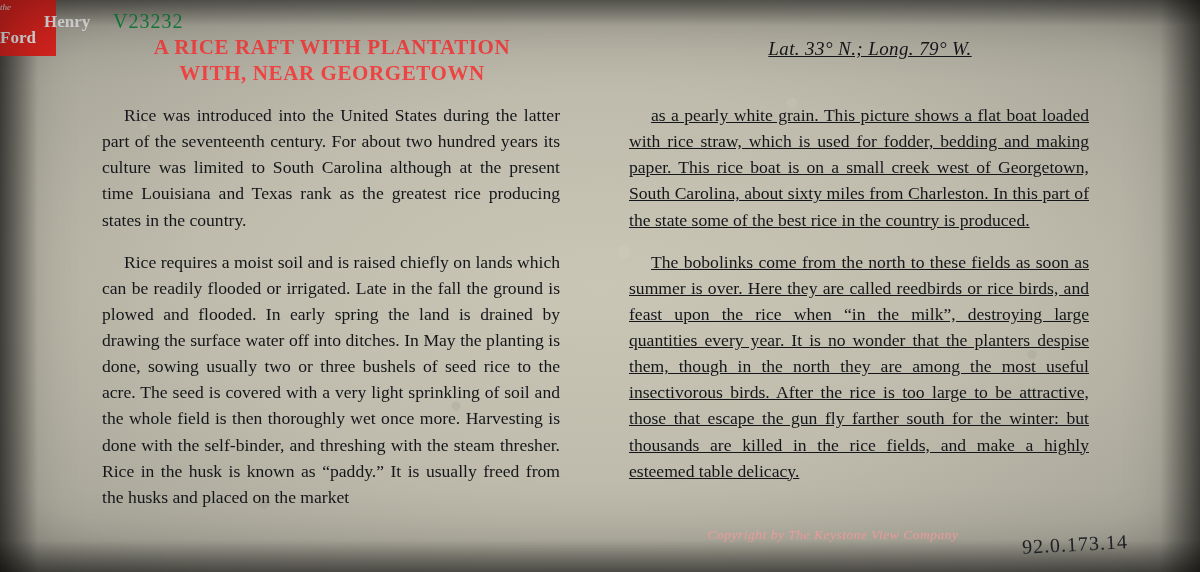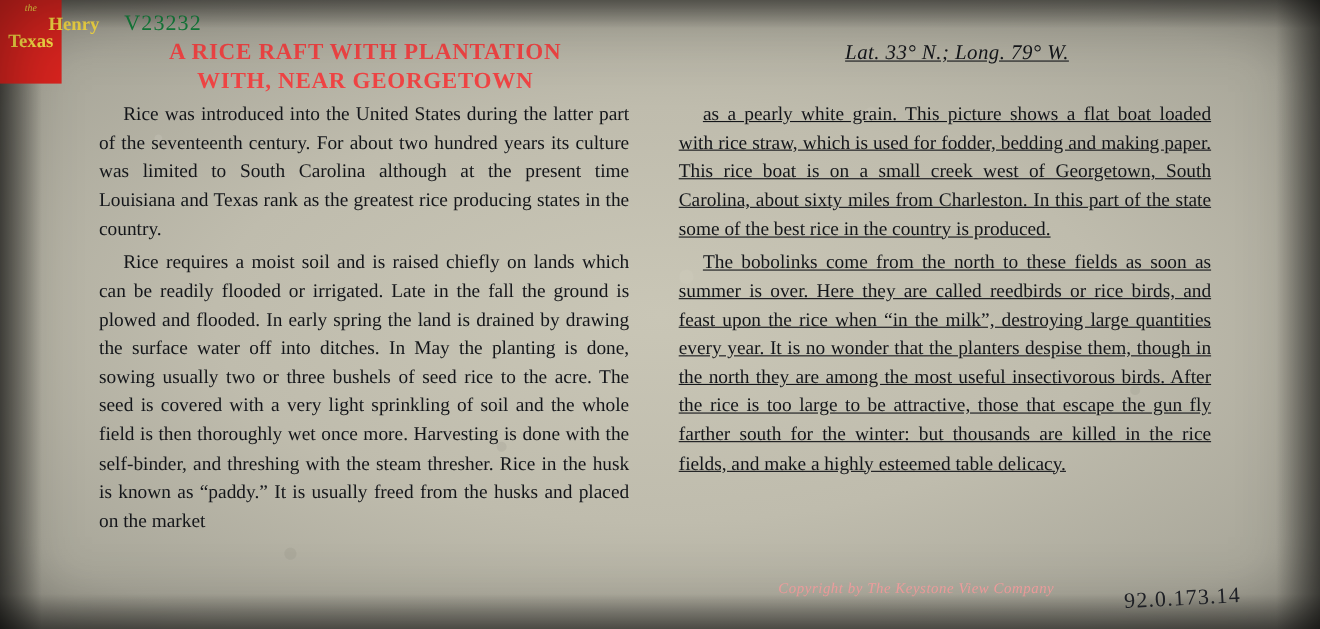--- a/index.html
+++ b/index.html
@@ -38,24 +38,24 @@
       radial-gradient(circle at 52% 44%, rgba(255,255,255,0.05) 0 6px, rgba(0,0,0,0) 7px),
       radial-gradient(circle at 22% 88%, rgba(0,0,0,0.05) 0 5px, rgba(0,0,0,0) 6px);
     opacity: 0.9;
     pointer-events: none;
   }
   
   #logo {
     position: absolute;
     left: 0; top: 0;
     width: 56px;
-    height: 76px;
+    height: 56px;
     background: #d9241f;
-    color: #fde047;
-    text-align: center;
+    color: #e5e5e5;
+    text-align: left;
     font-family: "Liberation Serif", serif;
     line-height: 1.02;
     padding-top: 3px;
     box-sizing: border-box;
   }
   #logo .l1 {
     font-size: 9px;
     font-style: italic;
     display: block;
     letter-spacing: 0px;
@@ -115,21 +115,21 @@
     width: 490px;
     color: #14161a;
     font-size: 17.6px;
     line-height: 1.485;
     text-align: justify;
     text-justify: inter-word;
   }
   #col-left { left: 86px; }
   #col-right { left: 613px; width: 492px; text-decoration: underline; }
   .col p {
-    margin: 4px;
+    margin: 16px;
     text-indent: 22px;
   }
   .col p + p { margin-top: 3px; }
   #copyright {
     position: absolute;
     left: 613px;
     top: 527px;
     width: 440px;
     text-align: center;
     font-size: 13.5px;
@@ -158,21 +158,21 @@
 </head>
 <body>
 
 <div id="page">
   <div id="card"></div>
   <div id="grain"></div>
 
   <div id="logo">
     <span class="l1">the</span>
     <span class="l2">Henry</span>
-    <span class="l3">Texas</span>
+    <span class="l3">Ford</span>
   </div>
 
   <div id="catnum">V23232</div>
 
   <div id="title">
     <div>A RICE RAFT WITH PLANTATION</div>
     <div>WITH, NEAR GEORGETOWN</div>
   </div>
 
   <div id="coords">Lat. 33° N.; Long. 79° W.</div>

